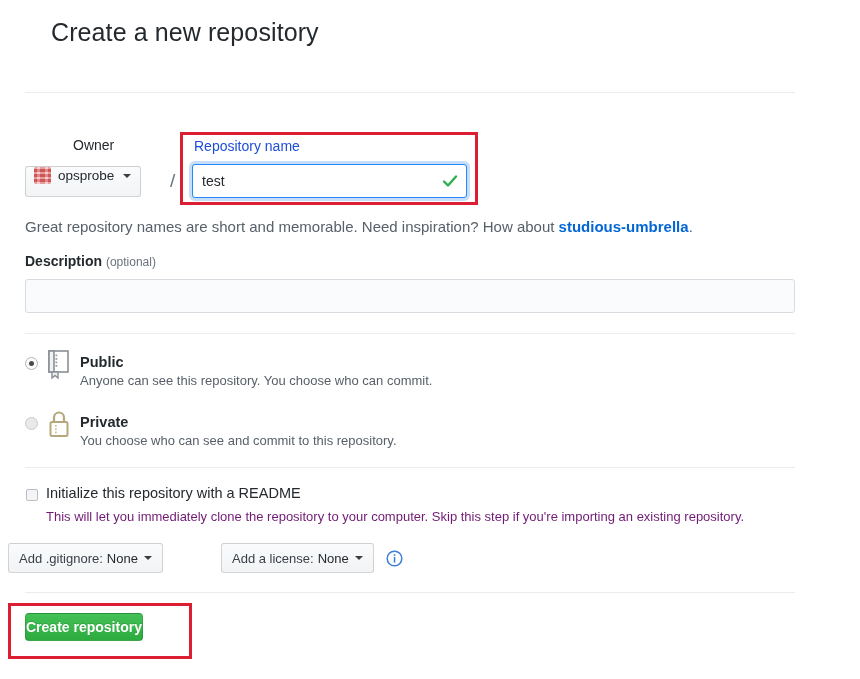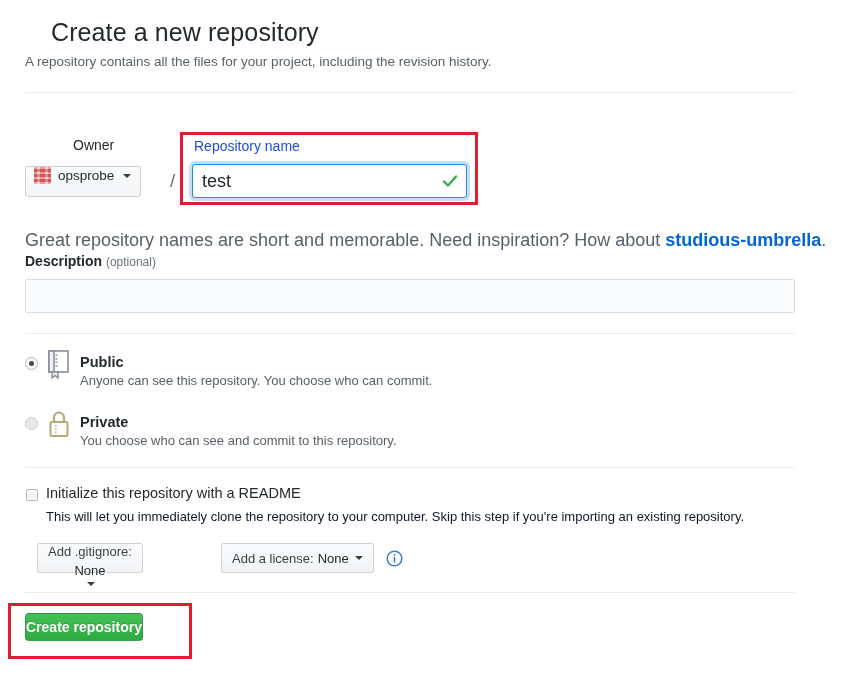--- a/index.html
+++ b/index.html
@@ -144,42 +144,42 @@
     left: 192px;
     top: 164px;
     width: 275px;
     height: 34px;
   }
   .repo-input {
     width: 100%;
     height: 100%;
     padding: 0 32px 0 9px;
     font-family: "Liberation Sans", sans-serif;
-    font-size: 18px;
+    font-size: 14px;
     color: #24292e;
     background: #ffffff;
     border: 1px solid #2188ff;
     border-radius: 3px;
     outline: none;
     box-shadow: 0 0 0 3px rgba(3,102,214,0.22);
   }
   .check-icon {
     position: absolute;
     right: 9px;
     top: 50%;
     transform: translateY(-50%);
     width: 16px;
     height: 16px;
     pointer-events: none;
   }
   .repo-hint {
     position: absolute;
     left: 25px;
-    top: 230px;
-    font-size: 18px;
+    top: 218px;
+    font-size: 15px;
     color: #586069;
     white-space: nowrap;
   }
   .repo-hint a {
     color: #0366d6;
     font-weight: bold;
     text-decoration: none;
   }
 
   
@@ -284,21 +284,21 @@
     top: 485px;
     font-size: 14.5px;
     color: #24292e;
     white-space: nowrap;
   }
   .readme-desc {
     position: absolute;
     left: 46px;
     top: 509px;
     font-size: 13px;
-    color: #0f172a;
+    color: #701a75;
     white-space: nowrap;
   }
 
   
   .select-btn {
     position: absolute;
     top: 543px;
     height: 30px;
     display: flex;
     align-items: center;
@@ -306,21 +306,21 @@
     background: linear-gradient(#fafbfc, #f2f3f5);
     border: 1px solid rgba(27,31,35,0.17);
     border-radius: 3px;
     font-size: 13px;
     color: #3a4148;
     cursor: pointer;
     white-space: nowrap;
     gap: 4px;
   }
   .select-btn .strong { font-weight: normal; color: #24292e; }
-  .select-btn.gitignore { left: 37px; flex-direction: column; }
+  .select-btn.gitignore { left: 8px; }
   .select-btn.license   { left: 221px; }
 
   .info-icon {
     position: absolute;
     left: 386px;
     top: 550px;
     width: 17px;
     height: 17px;
     cursor: pointer;
   }
@@ -354,21 +354,20 @@
     cursor: pointer;
     text-shadow: 0 -1px 0 rgba(0,0,0,0.12);
   }
 </style>
 </head>
 <body>
 
 <div class="page">
 
   <div class="page-title">Create a new repository</div>
-  <div class="page-subtitle">A repository contains all the files for your project, including the revision history.</div>
   <div class="divider d1"></div>
 
   <div class="owner-label">Owner</div>
   <div class="owner-btn">
     <span class="avatar"></span>
     <span>opsprobe</span>
     <span class="caret"></span>
   </div>
   <div class="slash">/</div>
 

